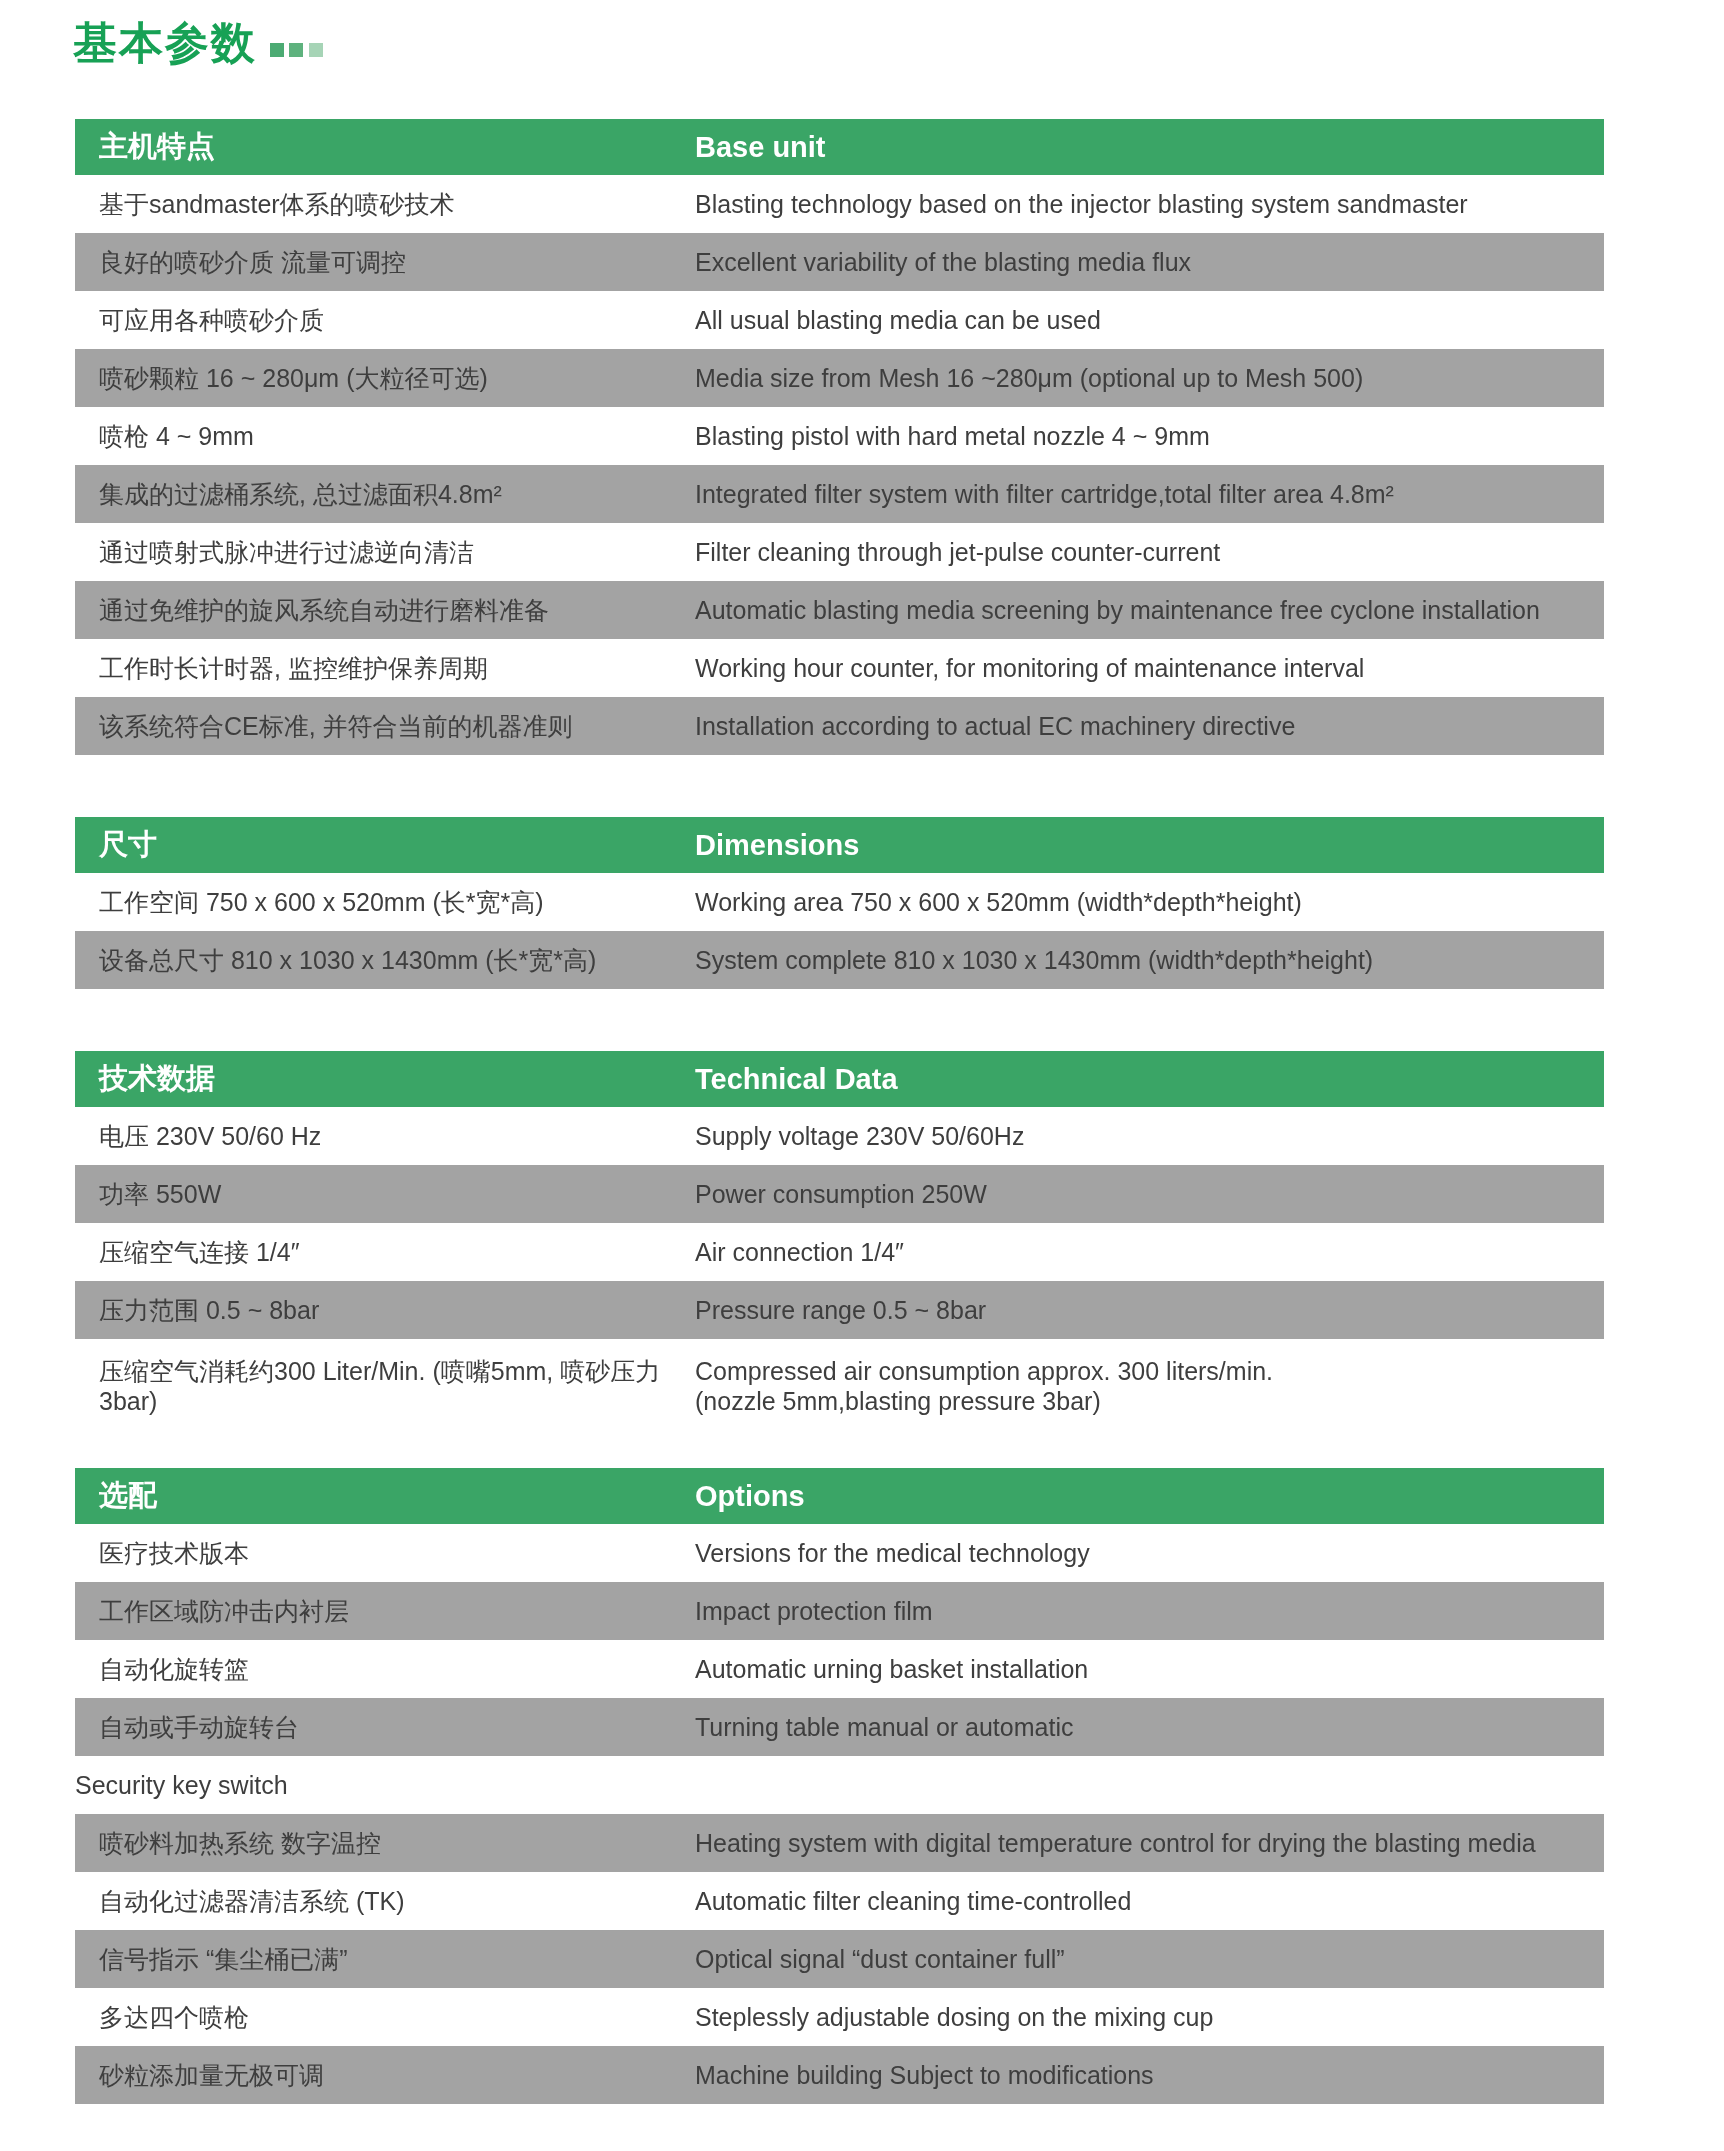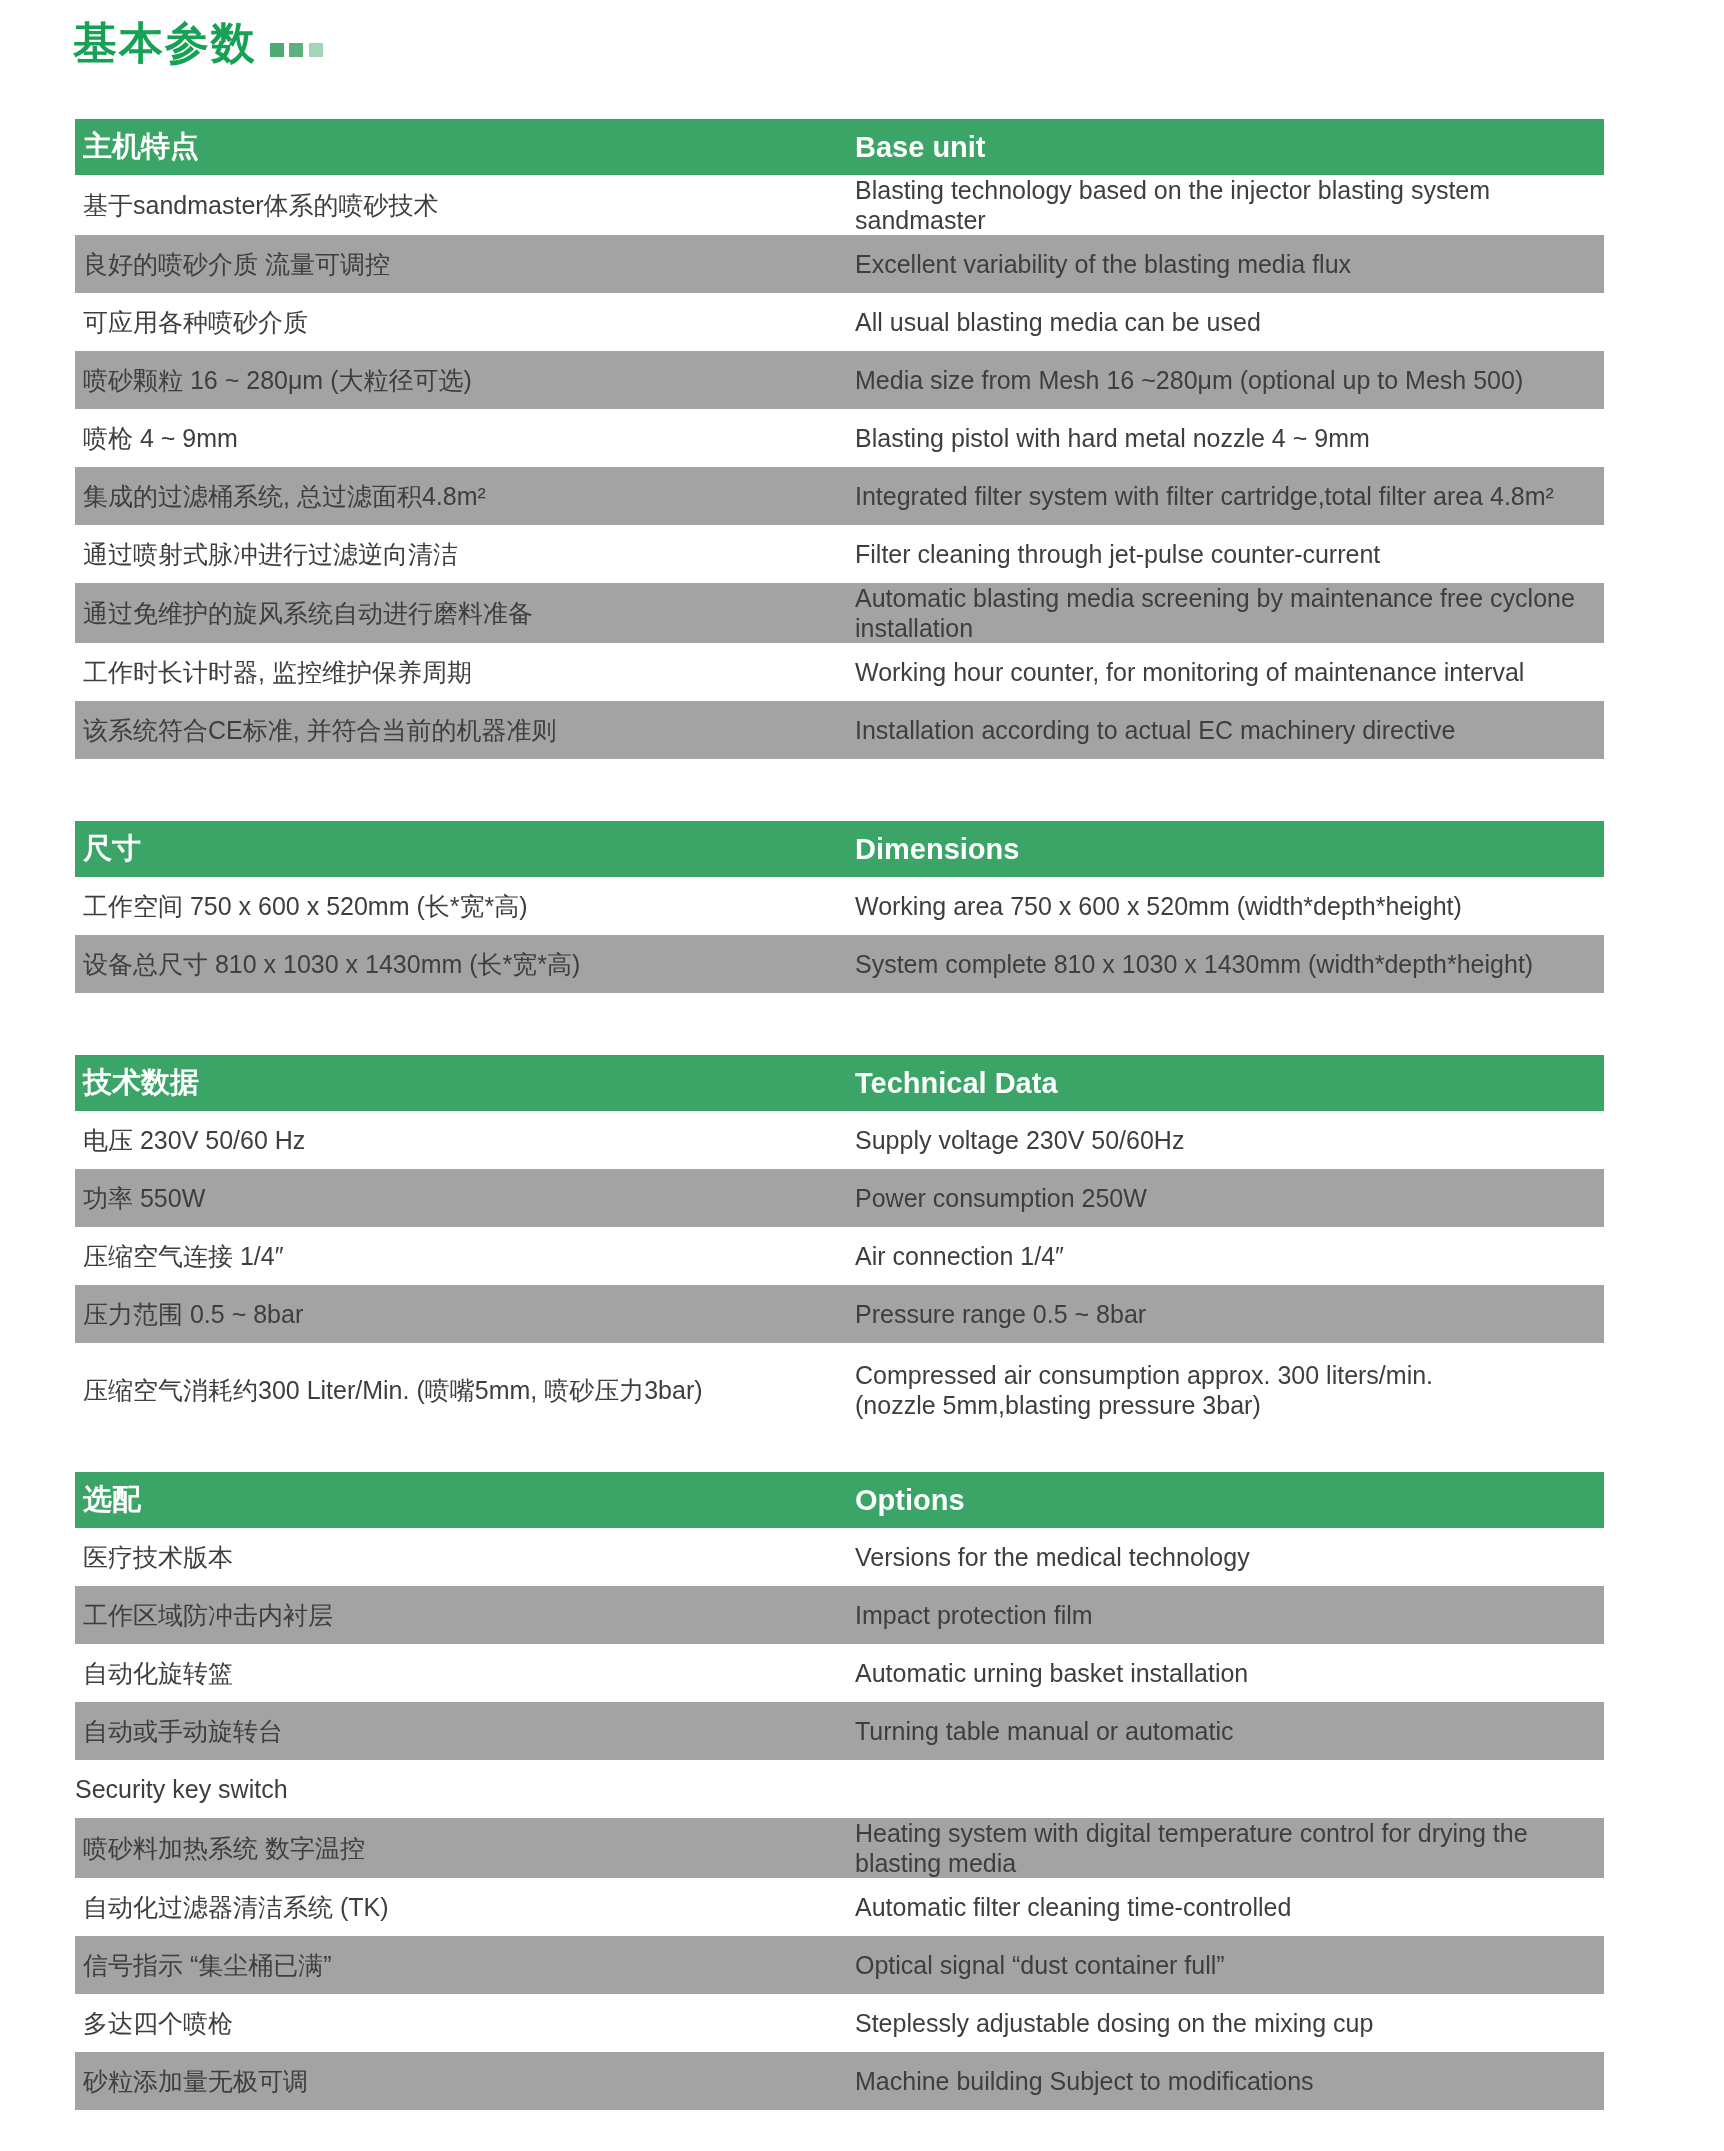--- a/index.html
+++ b/index.html
@@ -65,22 +65,22 @@
       background: #ffffff;
     }
     .row.alt { background: #a3a3a3; }
     .row.tall {
       min-height: 82px;
       align-items: center;
       padding-top: 11.2px;
       box-sizing: border-box;
     }
     .cell-zh {
-      width: 780px;
-      padding-left: 8px;
+      width: 620px;
+      padding-left: 24px;
       box-sizing: border-box;
       flex-shrink: 0;
     }
     .cell-en {
       flex: 1;
       padding-right: 13px;
       white-space: pre-line;
     }
   </style>
 </head>

